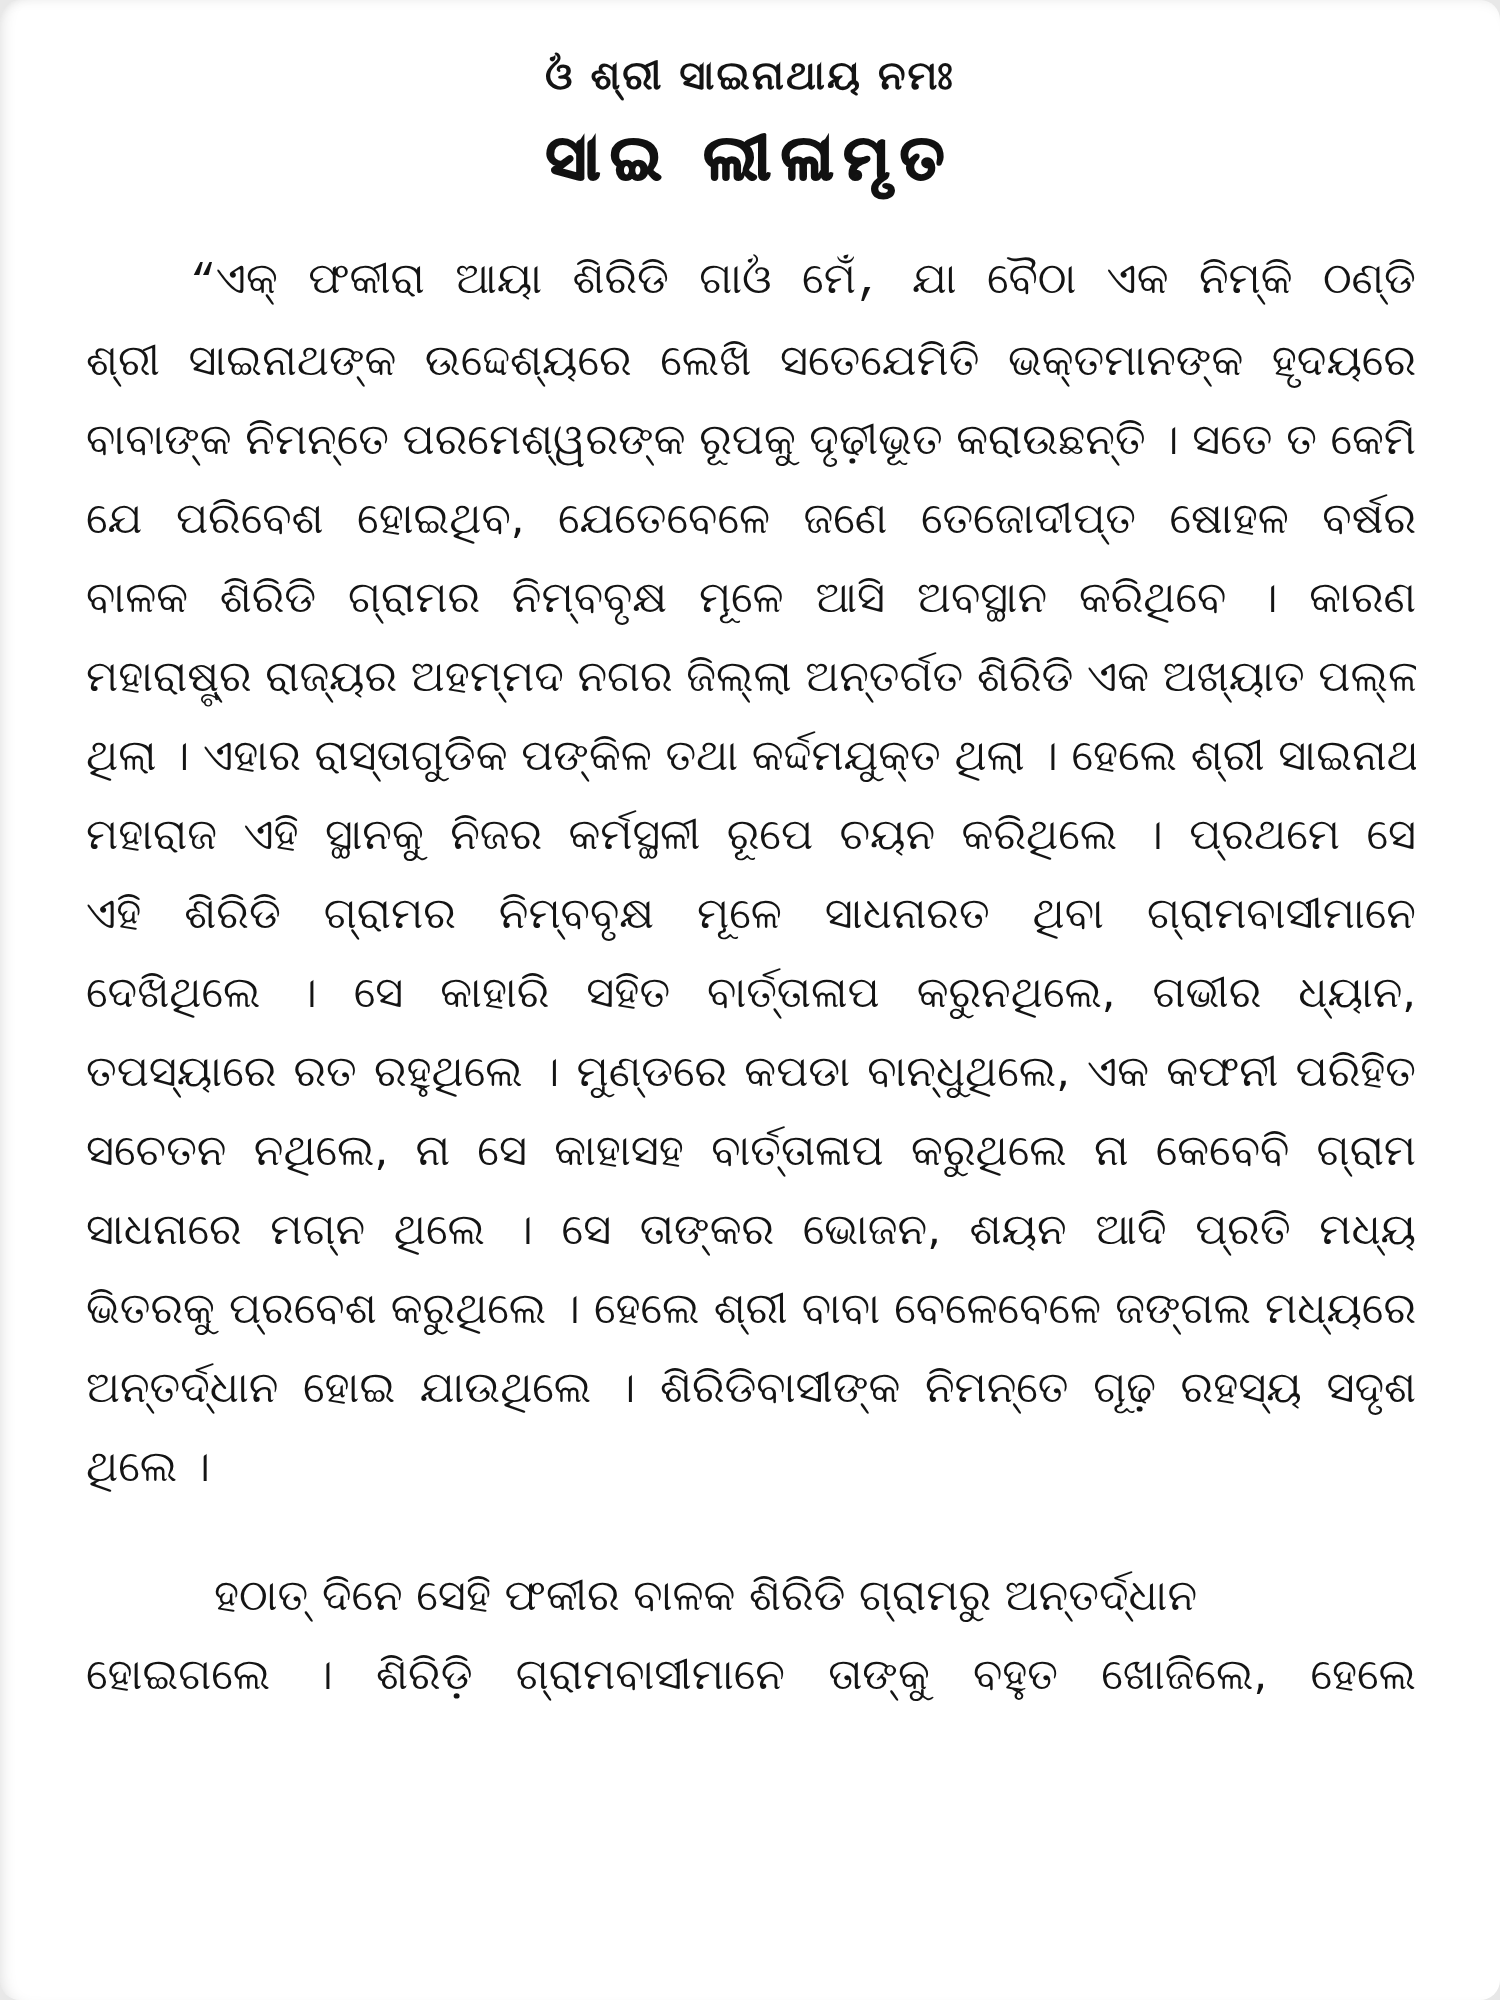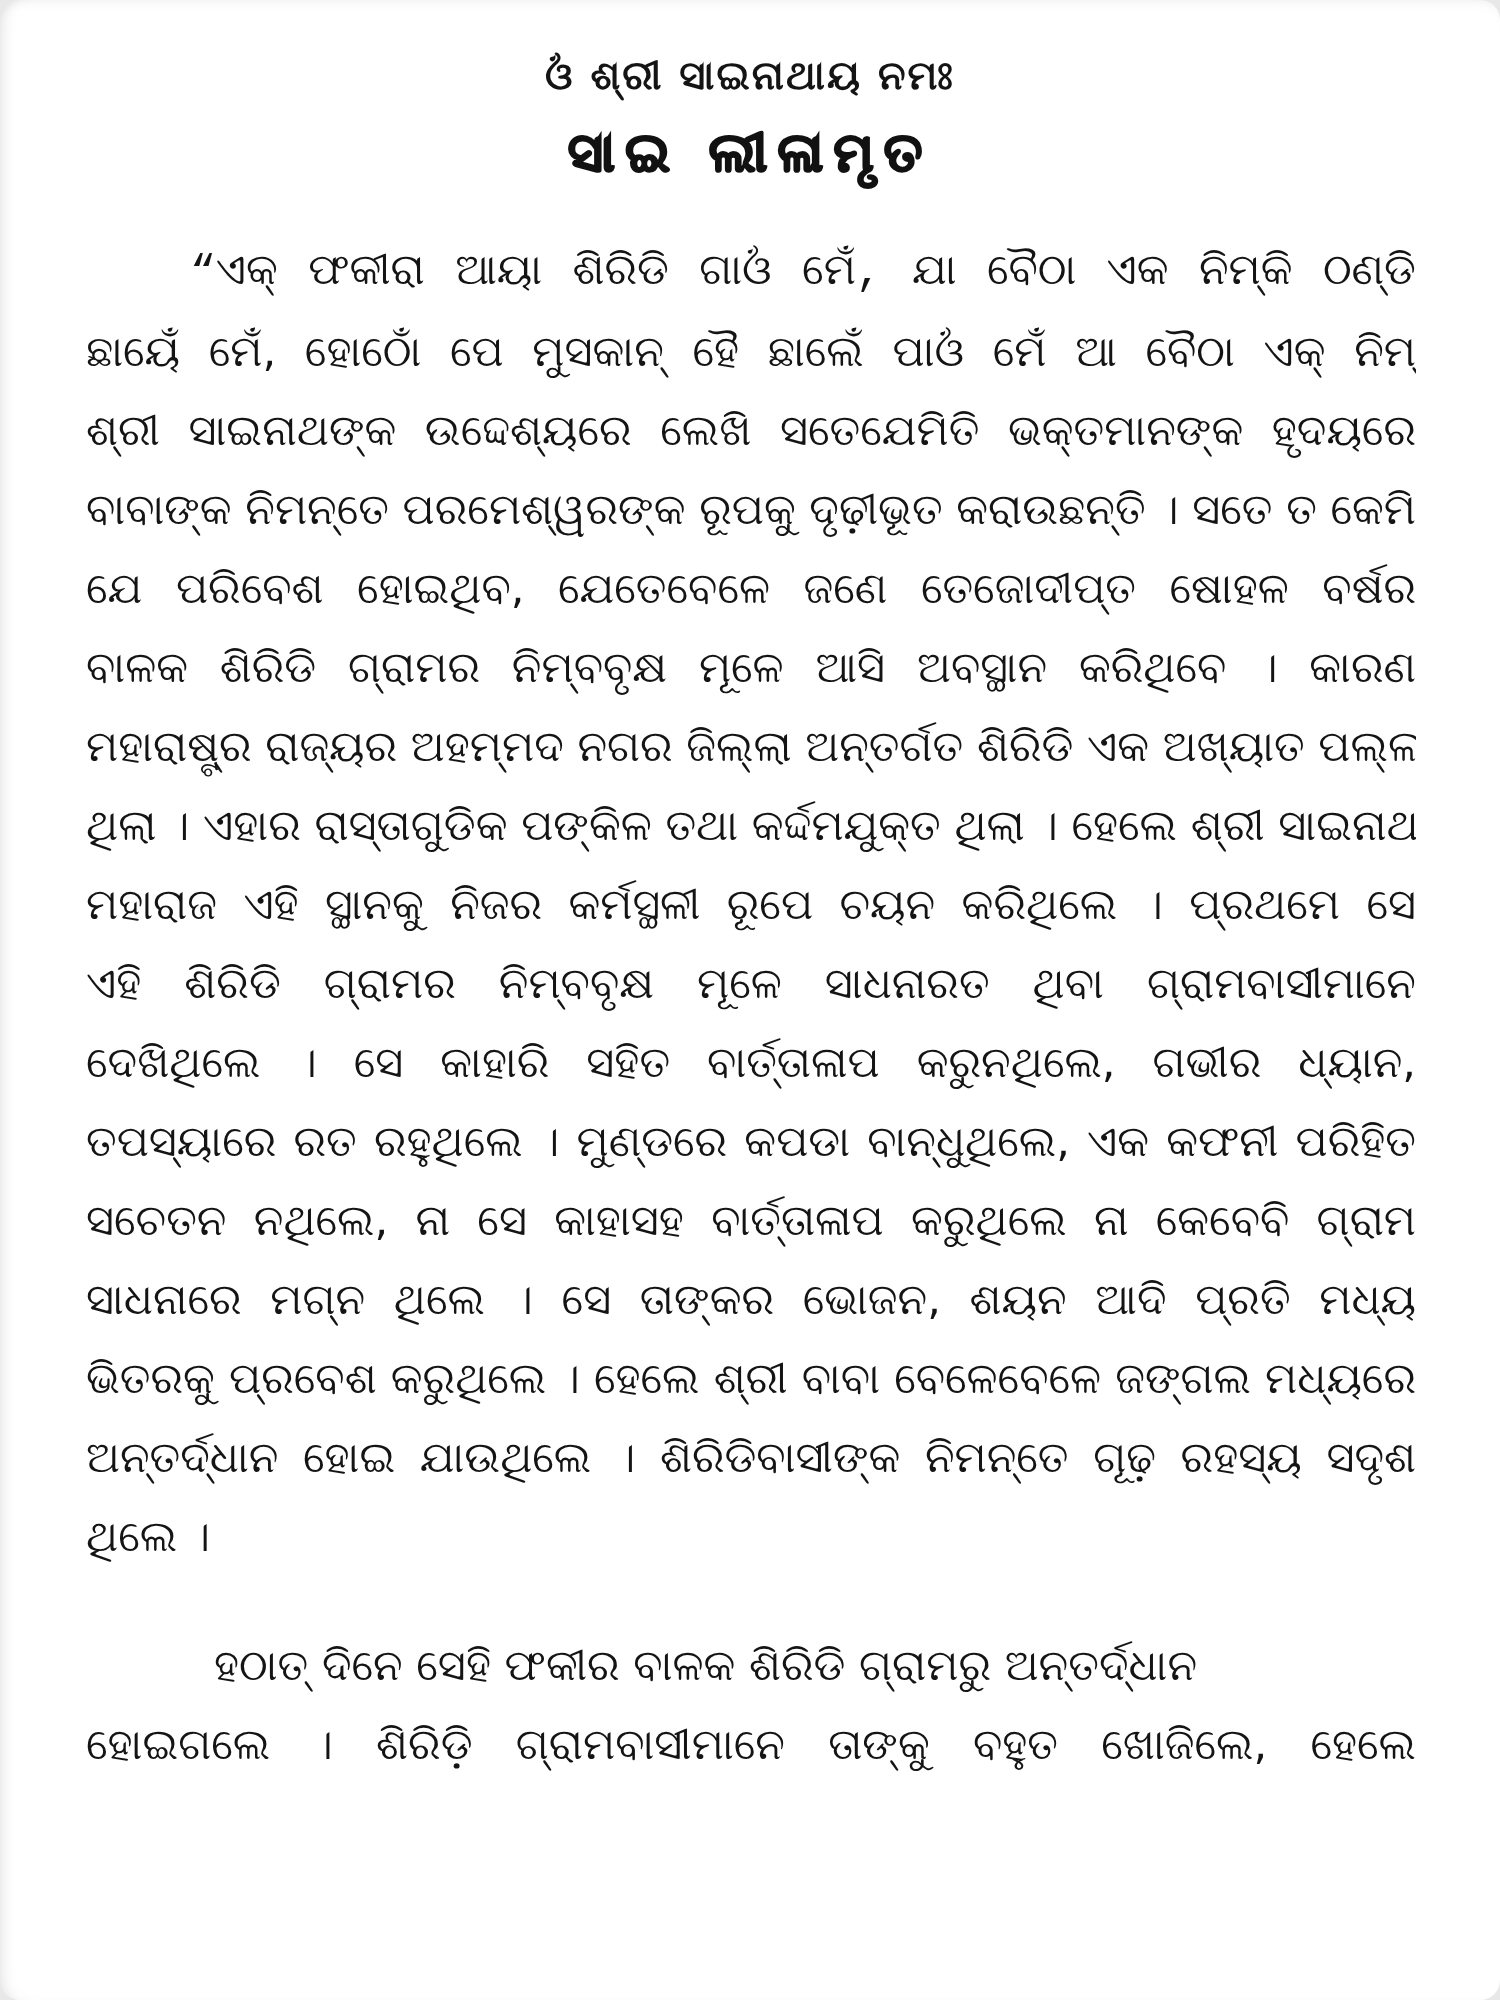--- a/index.html
+++ b/index.html
@@ -22,21 +22,21 @@
   .invocation {
     margin-top: 52px;
     text-align: center;
     font-size: 40px;
     font-weight: 600;
     letter-spacing: 2px;
   }
   .book-title {
     margin-top: 22px;
     text-align: center;
-    font-size: 54px;
+    font-size: 62px;
     font-weight: 800;
     letter-spacing: 10px;
     -webkit-text-stroke: 2px #111;
   }
   .body-text {
     margin-top: 48px;
     padding: 0 84px 0 86px;
     font-size: 43px;
   }
   .para { margin: 0; }
@@ -62,21 +62,20 @@
 <div class="page">
 
   <div class="invocation">ଓଁ ଶ୍ରୀ ସାଇନାଥାୟ ନମଃ</div>
 
   <div class="book-title">ସାଇ ଲୀଳାମୃତ</div>
 
   <div class="body-text">
 
     <div class="para">
       <div class="line indent-1">“ଏକ୍ ଫକୀରା ଆୟା ଶିରିଡି ଗାଓଁ ମେଁ, ଯା ବୈଠା ଏକ ନିମ୍‌କି ଠଣ୍ଡି</div>
-      <div class="line">ଛାୟେଁ ମେଁ, ହୋଠୋଁ ପେ ମୁସକାନ୍ ହୈ ଛାଲେଁ ପାଓଁ ମେଁ ଆ ବୈଠା ଏକ୍ ନିମ୍</div>
       <div class="line">ଶ୍ରୀ ସାଇନାଥଙ୍କ ଉଦ୍ଦେଶ୍ୟରେ ଲେଖି ସତେଯେମିତି ଭକ୍ତମାନଙ୍କ ହୃଦୟରେ</div>
       <div class="line">ବାବାଙ୍କ ନିମନ୍ତେ ପରମେଶ୍ୱରଙ୍କ ରୂପକୁ ଦୃଢ଼ୀଭୂତ କରାଉଛନ୍ତି । ସତେ ତ କେମିତି</div>
       <div class="line">ଯେ ପରିବେଶ ହୋଇଥିବ, ଯେତେବେଳେ ଜଣେ ତେଜୋଦୀପ୍ତ ଷୋହଳ ବର୍ଷର</div>
       <div class="line">ବାଳକ ଶିରିଡି ଗ୍ରାମର ନିମ୍ବବୃକ୍ଷ ମୂଳେ ଆସି ଅବସ୍ଥାନ କରିଥିବେ । କାରଣ</div>
       <div class="line">ମହାରାଷ୍ଟ୍ର ରାଜ୍ୟର ଅହମ୍ମଦ ନଗର ଜିଲ୍ଲା ଅନ୍ତର୍ଗତ ଶିରିଡି ଏକ ଅଖ୍ୟାତ ପଲ୍ଲୀ</div>
       <div class="line">ଥିଲା । ଏହାର ରାସ୍ତାଗୁଡିକ ପଙ୍କିଳ ତଥା କର୍ଦ୍ଦମଯୁକ୍ତ ଥିଲା । ହେଲେ ଶ୍ରୀ ସାଇନାଥ</div>
       <div class="line">ମହାରାଜ ଏହି ସ୍ଥାନକୁ ନିଜର କର୍ମସ୍ଥଳୀ ରୂପେ ଚୟନ କରିଥିଲେ । ପ୍ରଥମେ ସେ</div>
       <div class="line">ଏହି ଶିରିଡି ଗ୍ରାମର ନିମ୍ବବୃକ୍ଷ ମୂଳେ ସାଧନାରତ ଥିବା ଗ୍ରାମବାସୀମାନେ</div>
       <div class="line">ଦେଖିଥିଲେ । ସେ କାହାରି ସହିତ ବାର୍ତ୍ତାଳାପ କରୁନଥିଲେ, ଗଭୀର ଧ୍ୟାନ,</div>
       <div class="line">ତପସ୍ୟାରେ ରତ ରହୁଥିଲେ । ମୁଣ୍ଡରେ କପଡା ବାନ୍ଧୁଥିଲେ, ଏକ କଫନୀ ପରିହିତ</div>

